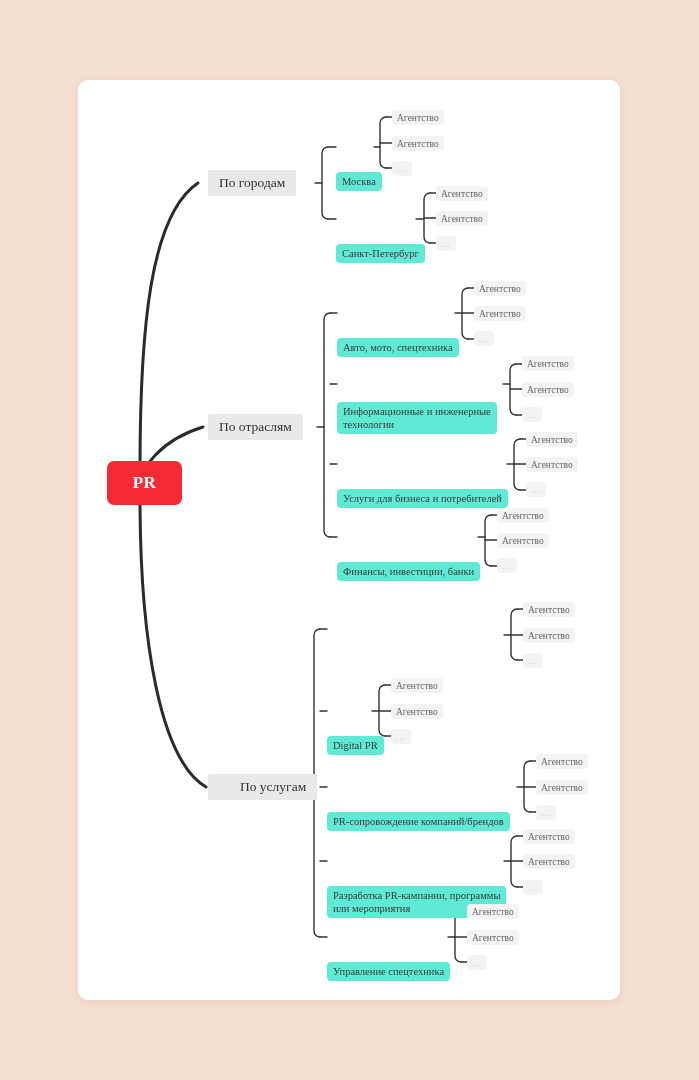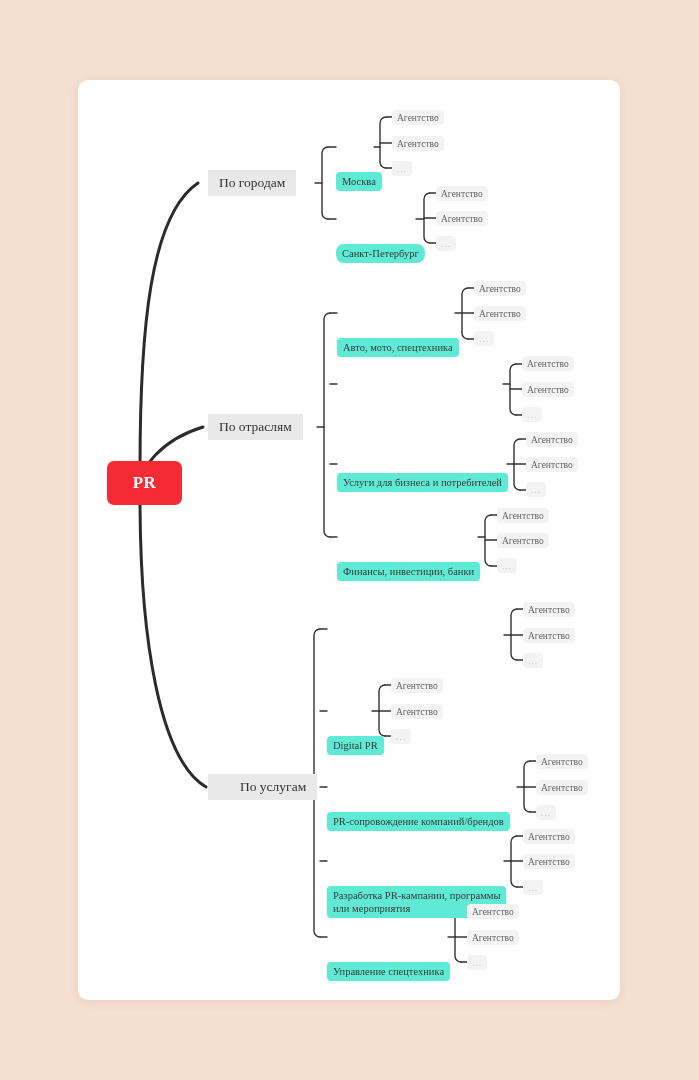--- a/index.html
+++ b/index.html
@@ -163,34 +163,36 @@
       <path d="M455,937 H467"></path>
       <path d="M461,962 H467"></path>
     </g>
   </svg>
 
   <div class="node" id="root-node">PR</div>
 
   <div class="node lvl1" style="left:208px;top:170px;">По городам</div>
 
   <div class="node lvl2" style="left:336px;top:138px;">Москва</div>
-  <div class="node lvl2" style="left:336px;top:210px;border-radius:8px;">Санкт-Петербург</div>
+  <div class="node lvl2" style="left:336px;top:210px;">Санкт-Петербург</div>
 
   <div class="node leaf" style="left:392px;top:110px;">Агентство</div>
   <div class="node leaf" style="left:392px;top:136px;">Агентство</div>
   <div class="node leaf dots" style="left:392px;top:161px;">...</div>
 
   <div class="node leaf" style="left:436px;top:186px;">Агентство</div>
   <div class="node leaf" style="left:436px;top:211px;">Агентство</div>
   <div class="node leaf dots" style="left:436px;top:236px;">...</div>
 
   <div class="node lvl1" style="left:208px;top:414px;">По отраслям</div>
 
   <div class="node lvl2" style="left:337px;top:304px;">Авто, мото, спецтехника</div>
-  <div class="node lvl2" style="left:337px;top:439px;">Услуги для бизнеса и потребителей</div>
+  <div class="node lvl2" style="left:337px;top:368px;">Информационные и инженерные
+технологии</div>
+  <div class="node lvl2" style="left:337px;top:455px;">Услуги для бизнеса и потребителей</div>
   <div class="node lvl2" style="left:337px;top:528px;">Финансы, инвестиции, банки</div>
 
   <div class="node leaf" style="left:474px;top:281px;">Агентство</div>
   <div class="node leaf" style="left:474px;top:306px;">Агентство</div>
   <div class="node leaf dots" style="left:474px;top:331px;">...</div>
 
   <div class="node leaf" style="left:522px;top:356px;">Агентство</div>
   <div class="node leaf" style="left:522px;top:382px;">Агентство</div>
   <div class="node leaf dots" style="left:522px;top:407px;">...</div>
 

